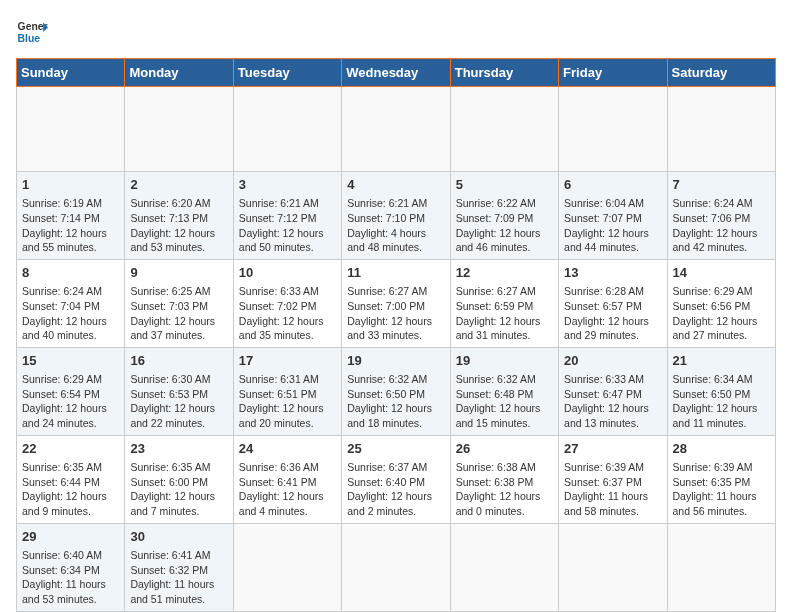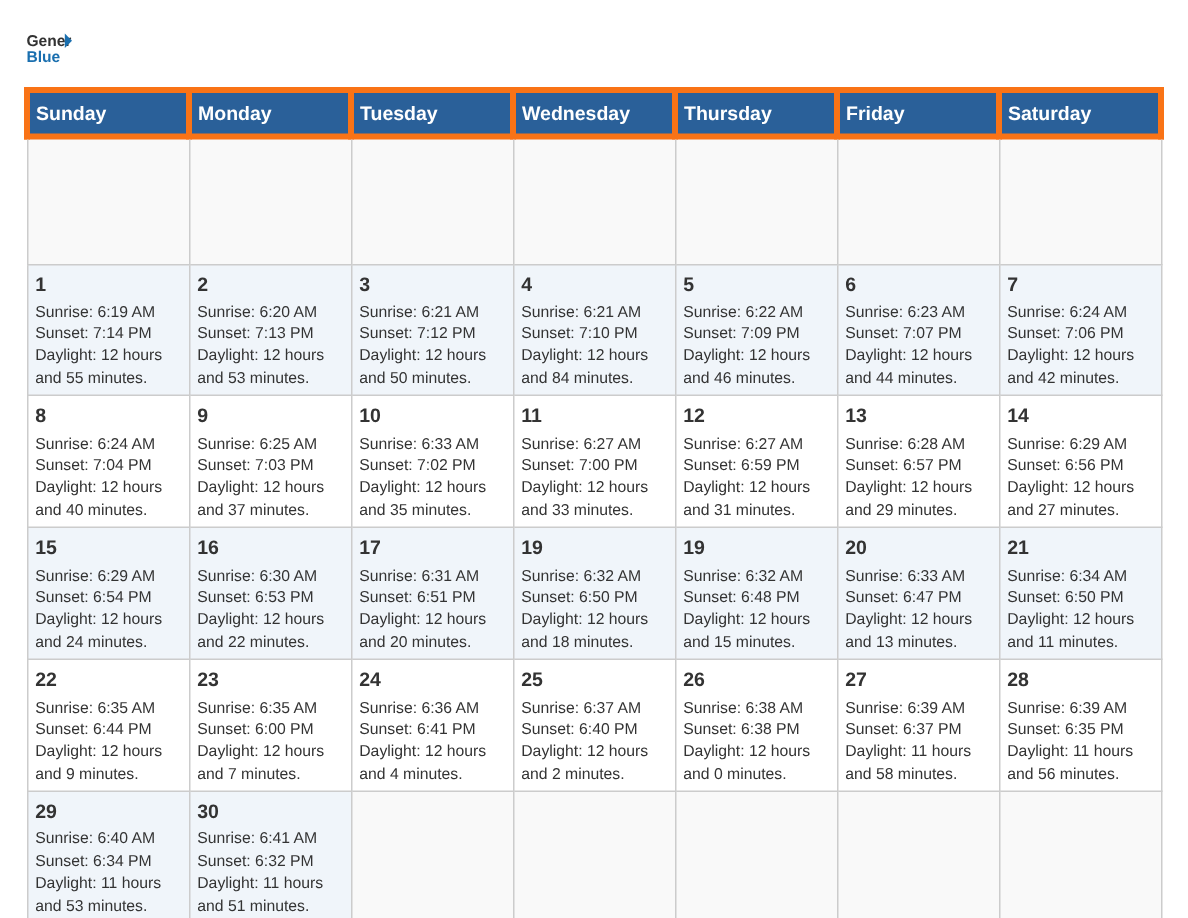--- a/index.html
+++ b/index.html
@@ -42,21 +42,21 @@
       border-collapse: collapse;
       font-size: 11px;
     }
     thead tr th {
       background-color: #2a6099;
       color: #fff;
       padding: 6px 4px;
       text-align: left;
       font-size: 13px;
       font-weight: bold;
-      border: 4px solid #f97316;
+      border: 1px solid #f97316;
     }
     tbody tr td {
       border: 1px solid #ccc;
       vertical-align: top;
       padding: 4px 5px;
       width: 14.28%;
       min-height: 70px;
       height: 85px;
       background: #fff;
       color: #333;
@@ -131,31 +131,31 @@
         <td>
         <span class="day-number">3</span>
         <span>Sunrise: 6:21 AM</span><br>
         <span>Sunset: 7:12 PM</span><br>
         <span>Daylight: 12 hours and 50 minutes.</span>
       </td>
         <td>
         <span class="day-number">4</span>
         <span>Sunrise: 6:21 AM</span><br>
         <span>Sunset: 7:10 PM</span><br>
-        <span>Daylight: 12 hours and 84 minutes.</span>
+        <span>Daylight: 4 hours and 48 minutes.</span>
       </td>
         <td>
         <span class="day-number">5</span>
         <span>Sunrise: 6:22 AM</span><br>
         <span>Sunset: 7:09 PM</span><br>
         <span>Daylight: 12 hours and 46 minutes.</span>
       </td>
         <td>
         <span class="day-number">6</span>
-        <span>Sunrise: 6:23 AM</span><br>
+        <span>Sunrise: 6:04 AM</span><br>
         <span>Sunset: 7:07 PM</span><br>
         <span>Daylight: 12 hours and 44 minutes.</span>
       </td>
         <td>
         <span class="day-number">7</span>
         <span>Sunrise: 6:24 AM</span><br>
         <span>Sunset: 7:06 PM</span><br>
         <span>Daylight: 12 hours and 42 minutes.</span>
       </td>
       </tr>

